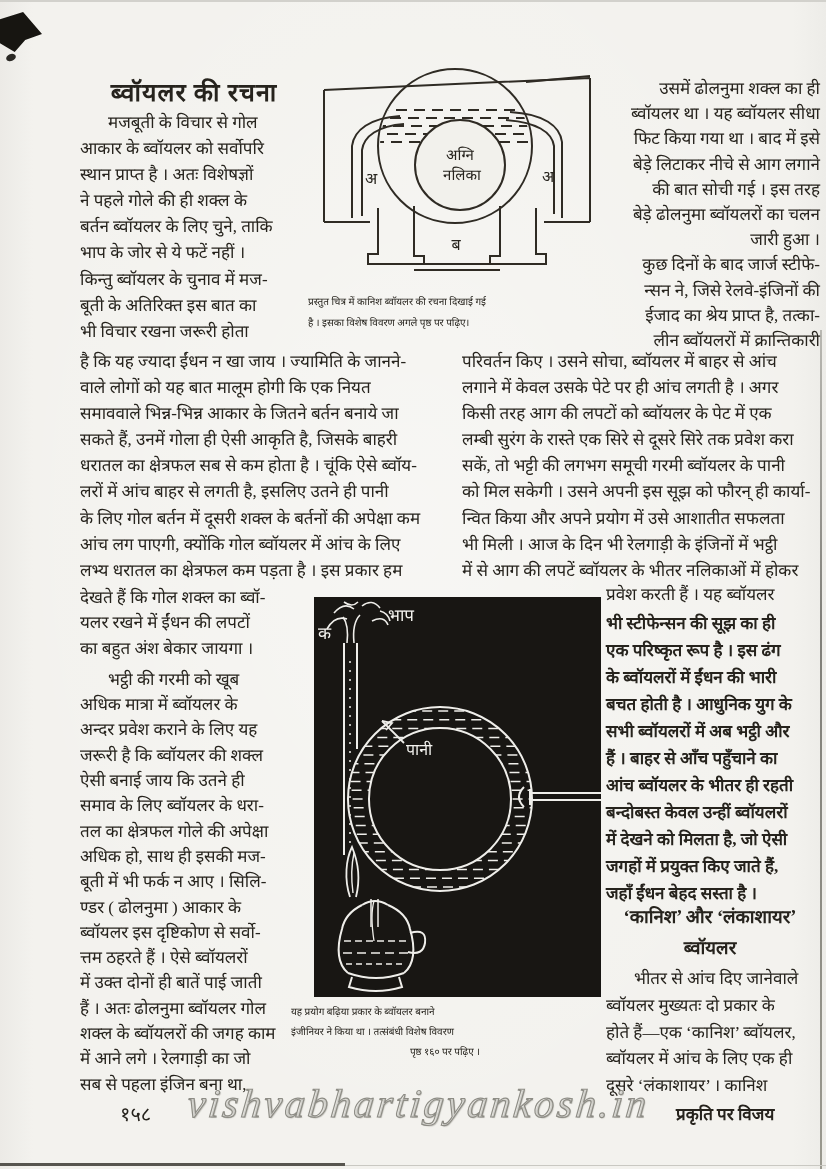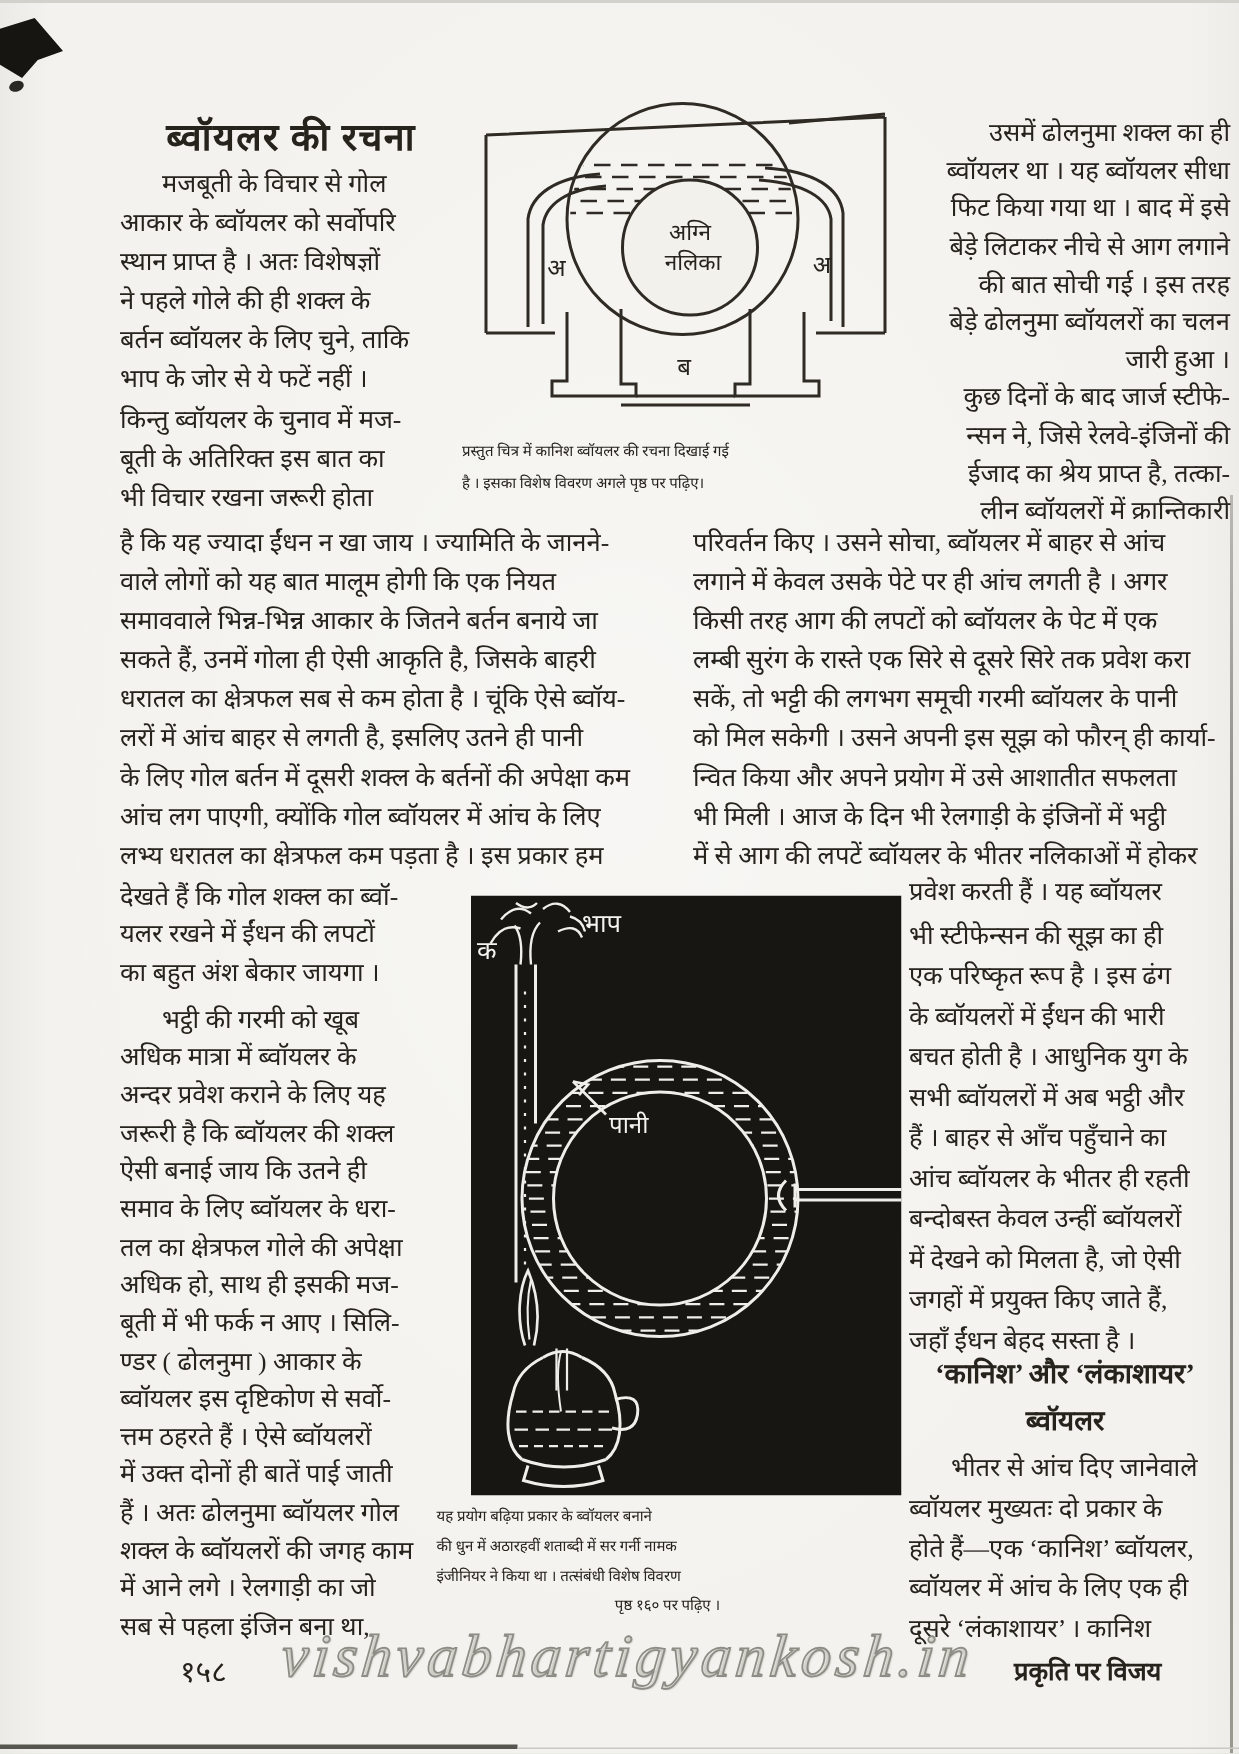--- a/index.html
+++ b/index.html
@@ -18,21 +18,21 @@
   .blk{position:absolute;font-size:17px;line-height:26px;}
   .ln{white-space:nowrap;}
   .indent-first .ln:first-child{text-indent:28px;}
   .head1{font-weight:bold;font-size:25px;text-align:center;letter-spacing:1px;}
   .head2{font-weight:bold;font-size:18.5px;text-align:center;line-height:31px;}
   .cap{font-size:10px;line-height:20.5px;}
   .cap2 .ln:last-child{text-align:center;white-space:normal;}
   .lh25 .ln{line-height:25.2px;}
   .lh253 .ln{line-height:25.3px;}
   .lh26 .ln{line-height:26.1px;}
-  .lh27 .ln{line-height:27.0px;}
+  .lh27 .ln{line-height:27.0px;font-weight:bold;}
   .lh268 .ln{line-height:26.8px;}
   .para-gap{height:6px;}
   .fig{position:absolute;}
   .fig svg{display:block;}
   .footer-num{position:absolute;left:88px;top:1100px;font-size:20px;margin-left:32px;}
   .footer-right{position:absolute;left:676px;top:1102px;font-size:17px;font-weight:bold;}
   .watermark{
     position:absolute;left:188px;top:1080px;width:440px;
     font-size:40px;font-style:italic;letter-spacing:3px;text-align:center;
     color:rgba(244,243,239,0.25);
@@ -310,21 +310,20 @@
       <g fill="#f4f3ef" font-size="17">
         <text x="74" y="24">भाप</text>
         <text x="4" y="42">क</text>
         <text x="92" y="158" font-size="16">पानी</text>
       </g>
     </svg>
   </div>
   <div class="blk cap cap2" style="left:291px;top:1002px;width:308px;line-height:19.8px;">
     <div>
         <div class="ln">यह प्रयोग बढ़िया प्रकार के ब्वॉयलर बनाने</div>
-        <div class="ln">की धुन में अठारहवीं शताब्दी में सर गर्नी नामक</div>
         <div class="ln">इंजीनियर ने किया था । तत्संबंधी विशेष विवरण</div>
         <div class="ln">पृष्ठ १६० पर पढ़िए ।</div>
       </div>
   </div>
 
   <div class="footer-num">१५८</div>
   <div class="watermark">vishvabhartigyankosh.in</div>
   <div class="footer-right">प्रकृति पर विजय</div>
 
 </div>

